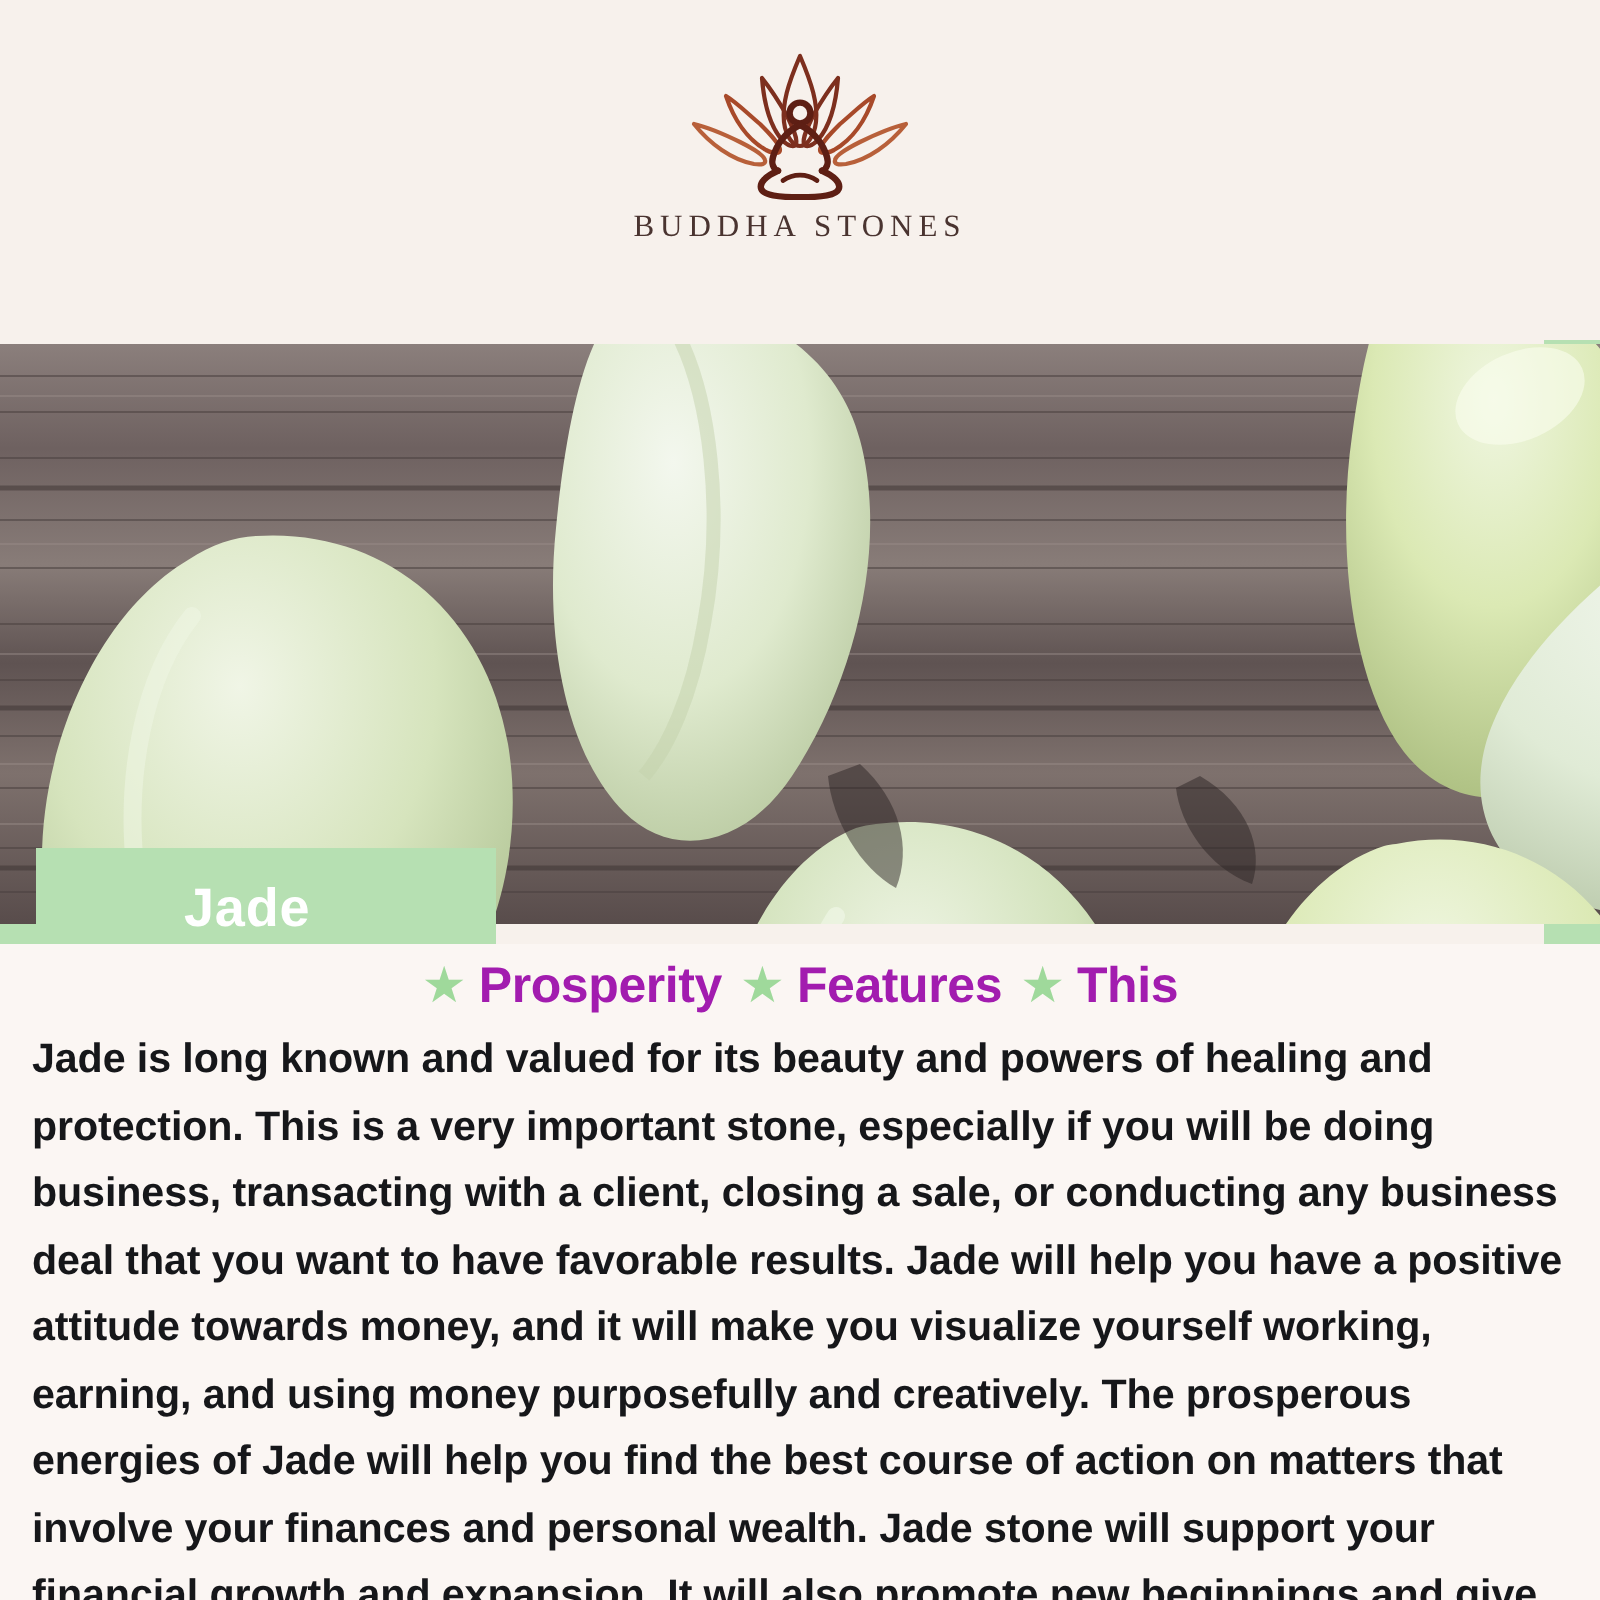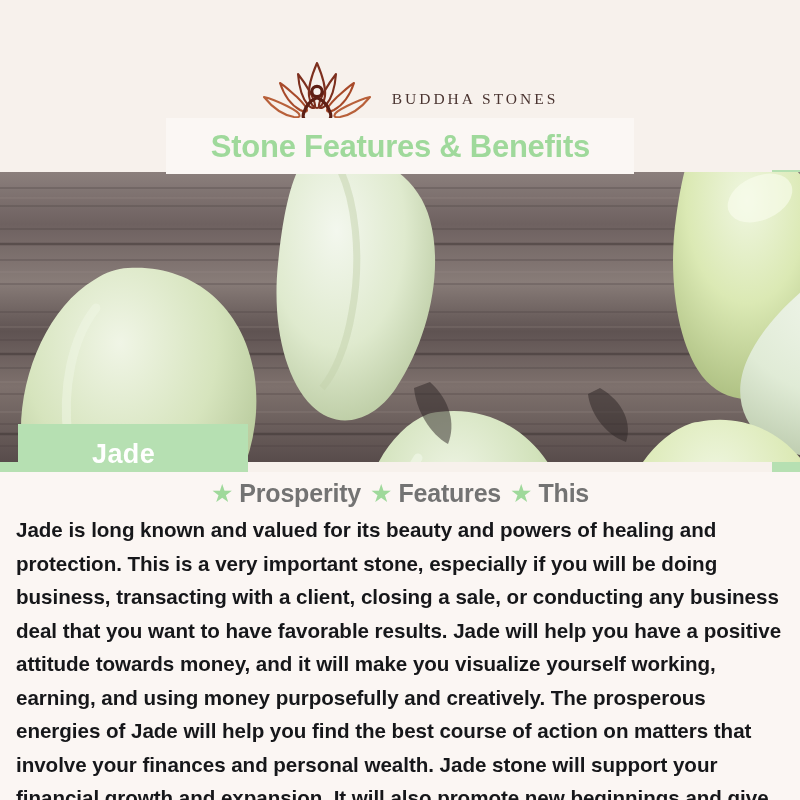--- a/index.html
+++ b/index.html
@@ -27,22 +27,22 @@
     top:155px;left:772px;width:28px;height:505px;
     clip-path:polygon(0 0, 100% 0, 100% 100%, 0 calc(100% - 18px));
   }
   #deco-bottom-left{
     top:774px;left:0;width:600px;height:26px;
     clip-path:polygon(0 0, calc(100% - 24px) 0, 100% 100%, 0 100%);
   }
 
   
   #logo-area{position:absolute;top:0;left:0;width:800px;height:170px;
-    background:#f7f1ec;display:flex;flex-direction:row;
-    align-items:center;justify-content:center;padding-top:22px;box-sizing:border-box;}
+    background:#f7f1ec;display:flex;flex-direction:column;
+    align-items:center;justify-content:flex-start;padding-top:22px;box-sizing:border-box;}
   #logo-mark{width:150px;height:78px;}
   #brand-name{
     margin-top:5px;
     font-family:"Liberation Serif", serif;
     font-size:15.5px;letter-spacing:3.0px;color:#4a3430;font-weight:400;
     text-align:center;
   }
 
   
   #title-banner{
@@ -78,21 +78,21 @@
     background:#fbf6f3;
   }
   #benefits{
     display:flex;align-items:center;justify-content:center;gap:9px;
     height:34px;margin-top:4px;
   }
   .benefit{display:flex;align-items:center;gap:6px;}
   .star{color:#9fd99b;font-size:25px;line-height:1;}
   .benefit-label{
     font-family:"Liberation Sans Narrow","Liberation Sans",sans-serif;
-    font-weight:bold;font-size:25px;color:#737373;letter-spacing:-.2px;
+    font-weight:bold;font-size:25px;color:#a21caf;letter-spacing:-.2px;
   }
   #description{
     margin:3px 14px 0 16px;
     font-family:"Liberation Sans Narrow","Liberation Sans",sans-serif;
     font-weight:bold;
     font-size:20.6px;line-height:33.5px;
     color:#16171a;letter-spacing:-0.05px;
     text-align:left;
   }
 </style>
@@ -135,23 +135,20 @@
 
           <path d="M64 63.4 C58 66 54.5 69.5 55.6 72.4 C56.8 75.6 64 76.6 75 76.6 C86 76.6 93.2 75.6 94.4 72.4 C95.5 69.5 92 66 86 63.4"></path>
 
           <path d="M66.5 68.2 C69.5 66.2 72.5 65.6 75 65.6 C77.5 65.6 80.5 66.2 83.5 68.2" stroke-width="2.4"></path>
         </g>
       </svg>
     </span>
     <div id="brand-name">BUDDHA STONES</div>
   </div>
 
-  <div id="title-banner">
-    <span id="title-text">Stone Features &amp; Benefits</span>
-  </div>
 
   <div id="photo">
     <svg viewBox="0 0 800 290" preserveAspectRatio="none" aria-hidden="true">
       <defs>
         <linearGradient id="wood" x1="0" y1="0" x2="0" y2="1">
           <stop offset="0%" stop-color="#8b7f7c"></stop>
           <stop offset="18%" stop-color="#6e6160"></stop>
           <stop offset="38%" stop-color="#887c78"></stop>
           <stop offset="55%" stop-color="#5f5352"></stop>
           <stop offset="74%" stop-color="#7e716d"></stop>

